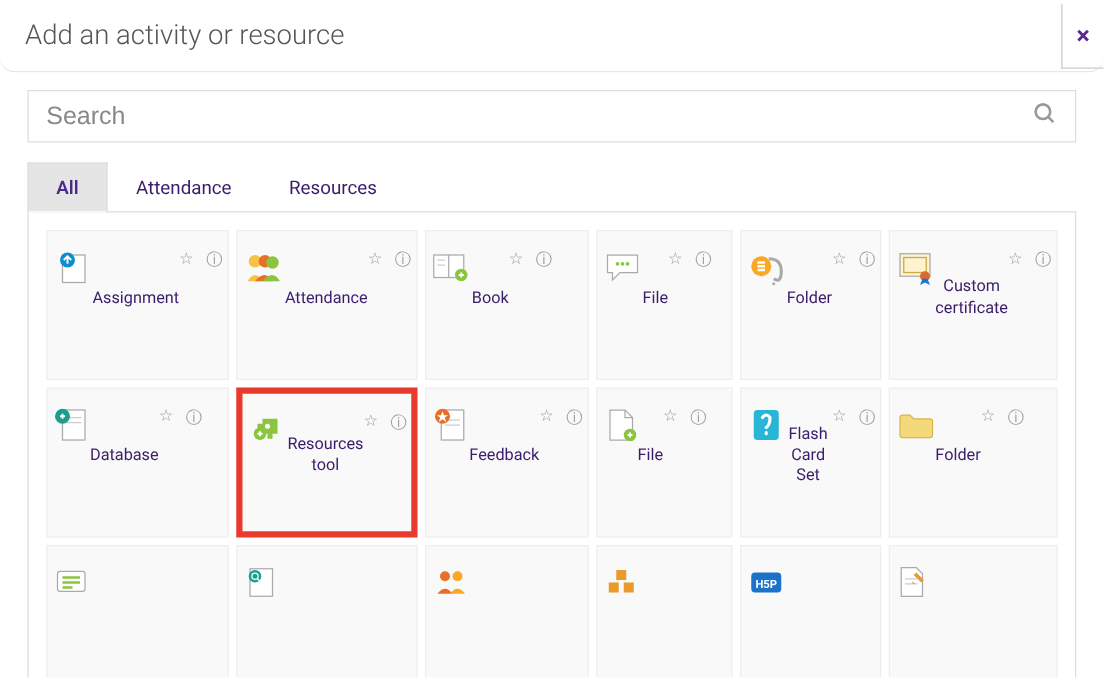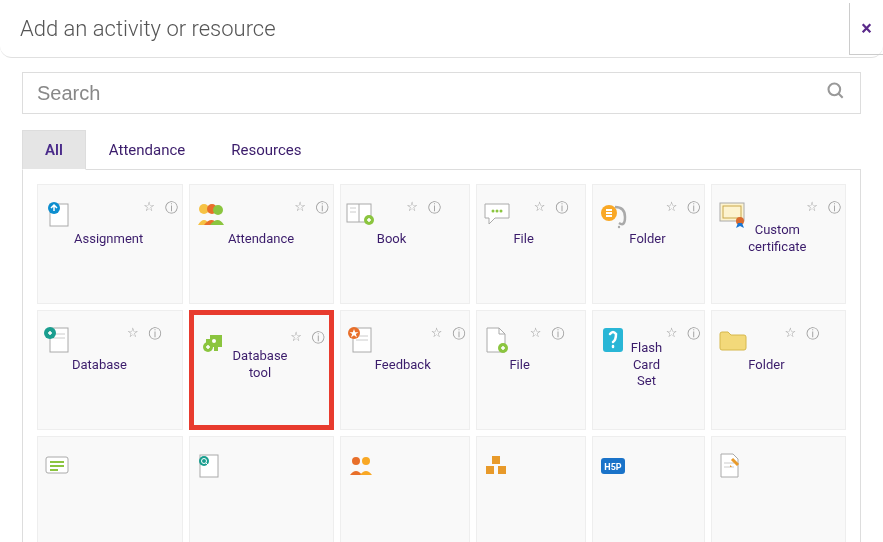--- a/index.html
+++ b/index.html
@@ -279,21 +279,21 @@
 
       <div class="card highlight">
         <div class="card-icon">
           <svg width="32" height="30" viewBox="0 0 32 30">
               <path d="M12 6 H24 V18 H20 V22 H16 V18 H12 V14 H8 V10 H12 Z" fill="#8bc53f"></path>
               <circle cx="16" cy="12" r="2" fill="#fff"></circle>
               <circle cx="10" cy="18" r="5" fill="#8bc53f"></circle>
               <path d="M8 18 L12 18 M10 16 L10 20" stroke="#fff" stroke-width="1.5"></path>
             </svg>
         </div>
-        <div class="card-label">Database tool</div>
+        <div class="card-label">Resources tool</div>
         <div class="card-actions">
           <span class="star-icon">☆</span>
           <span class="info-icon">ⓘ</span>
         </div>
       </div>
 
       <div class="card">
         <div class="card-icon">
           <svg width="30" height="32" viewBox="0 0 30 32">
               <rect x="8" y="4" width="18" height="24" fill="#fff" stroke="#aaa"></rect>

